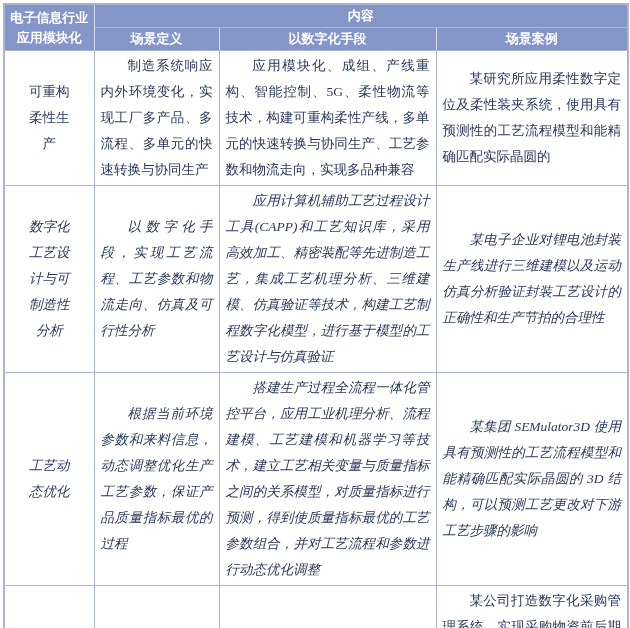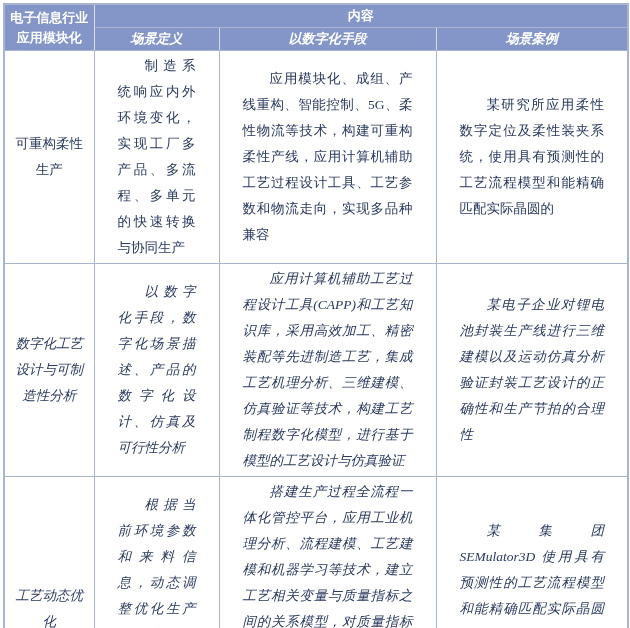--- a/index.html
+++ b/index.html
@@ -37,31 +37,31 @@
     color:var(--header-text);
     border:1px solid var(--header-border);
     border-bottom-color:var(--border);
     font-family:"Liberation Sans","DejaVu Sans",sans-serif;
     font-weight:bold;
     font-size:13px;
     text-align:center;
     padding:2px 2px;
   }
   thead tr.h1 th{height:22px;}
-  thead tr.h2 th{height:21px;font-style:italic;}
+  thead tr.h2 th{height:21px;}
   th.corner span{display:block;line-height:20px;}
   td{
     color:var(--body-text);
     font-size:13.5px;
     line-height:26px;
-    padding:2px 23px;
+    padding:2px 6px;
   }
   td.cat{
     text-align:center;
-    padding:2px 8px;
+    padding:2px 22px;
   }
   td.txt{
     text-align:justify;
     text-indent:2em;
   }
   tr.r1 td{height:131px;}
   tr.r2 td{height:141px;font-style:italic;}
   tr.r3 td{height:150px;font-style:italic;}
   tr.r4 td{height:156px;}
 </style>
@@ -86,26 +86,26 @@
     <tr class="h2">
       <th>场景定义</th>
       <th>以数字化手段</th>
       <th>场景案例</th>
     </tr>
   </thead>
   <tbody>
     <tr class="r1">
       <td class="cat">可重构柔性生产</td>
       <td class="txt">制造系统响应内外环境变化，实现工厂多产品、多流程、多单元的快速转换与协同生产</td>
-      <td class="txt">应用模块化、成组、产线重构、智能控制、5G、柔性物流等技术，构建可重构柔性产线，应用计算机辅助工艺过程设计工具、工艺参数和物流走向，实现多品种兼容</td>
+      <td class="txt">应用模块化、成组、产线重构、智能控制、5G、柔性物流等技术，构建可重构柔性产线，多单元的快速转换与协同生产、工艺参数和物流走向，实现多品种兼容</td>
       <td class="txt">某研究所应用柔性数字定位及柔性装夹系统，使用具有预测性的工艺流程模型和能精确匹配实际晶圆的</td>
     </tr>
     <tr class="r2">
       <td class="cat">数字化工艺设计与可制造性分析</td>
-      <td class="txt">以数字化手段，数字化场景描述、产品的数字化设计、仿真及可行性分析</td>
+      <td class="txt">以数字化手段，实现工艺流程、工艺参数和物流走向、仿真及可行性分析</td>
       <td class="txt">应用计算机辅助工艺过程设计工具(CAPP)和工艺知识库，采用高效加工、精密装配等先进制造工艺，集成工艺机理分析、三维建模、仿真验证等技术，构建工艺制程数字化模型，进行基于模型的工艺设计与仿真验证</td>
       <td class="txt">某电子企业对锂电池封装生产线进行三维建模以及运动仿真分析验证封装工艺设计的正确性和生产节拍的合理性</td>
     </tr>
     <tr class="r3">
       <td class="cat">工艺动态优化</td>
       <td class="txt">根据当前环境参数和来料信息，动态调整优化生产工艺参数，保证产品质量指标最优的过程</td>
       <td class="txt">搭建生产过程全流程一体化管控平台，应用工业机理分析、流程建模、工艺建模和机器学习等技术，建立工艺相关变量与质量指标之间的关系模型，对质量指标进行预测，得到使质量指标最优的工艺参数组合，并对工艺流程和参数进行动态优化调整</td>
       <td class="txt">某集团 SEMulator3D 使用具有预测性的工艺流程模型和能精确匹配实际晶圆的 3D 结构，可以预测工艺更改对下游工艺步骤的影响</td>
     </tr>
     <tr class="r4">

